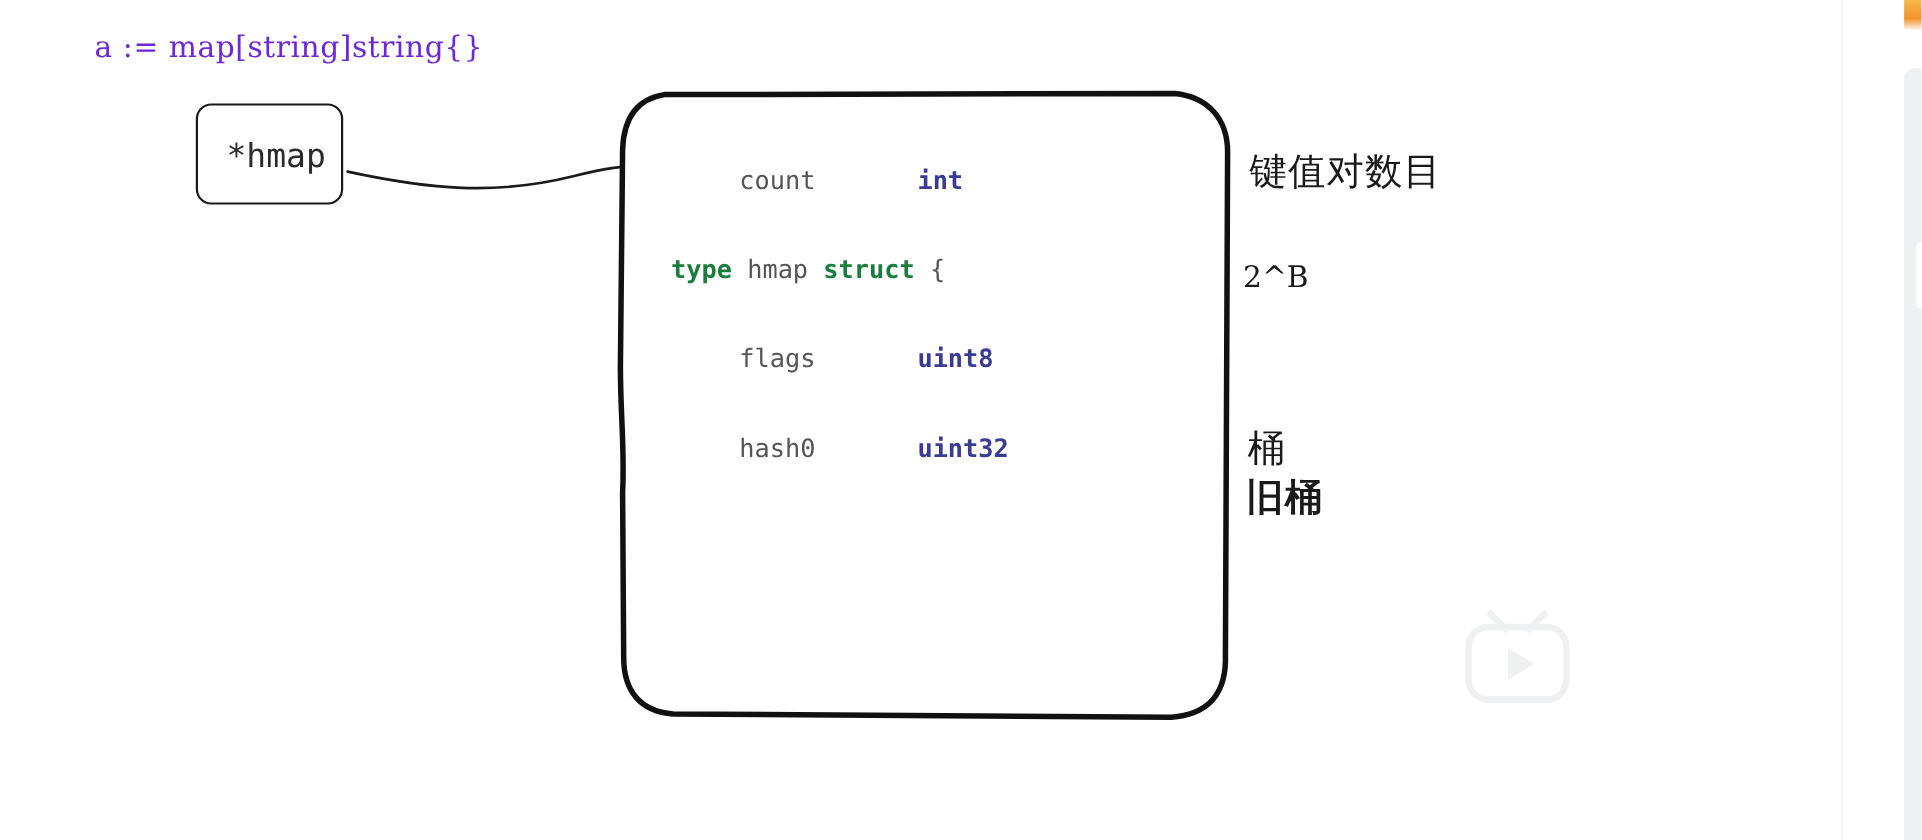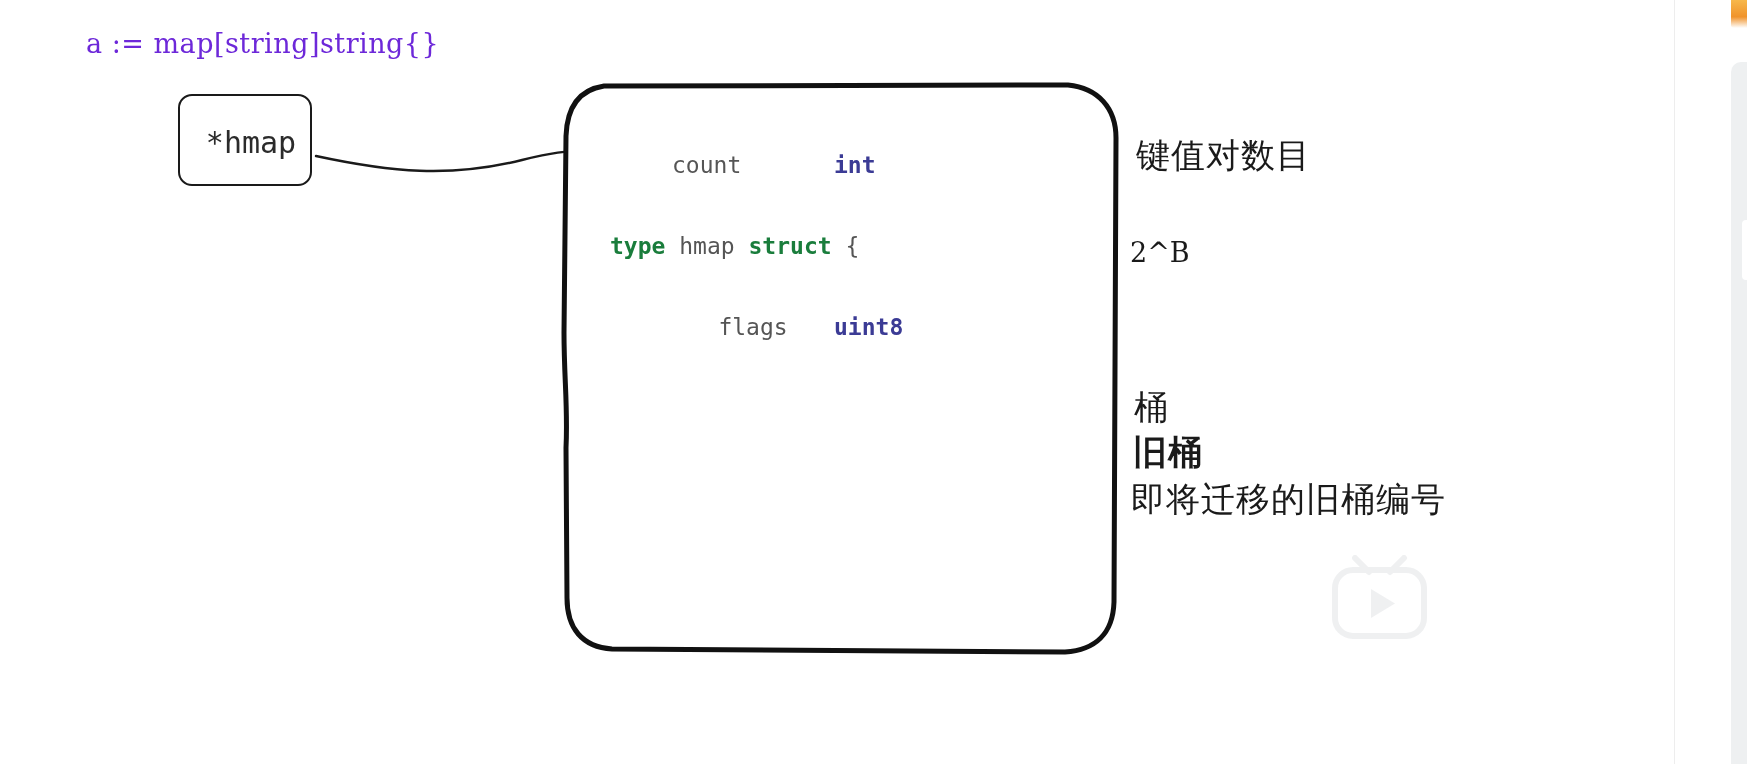--- a/index.html
+++ b/index.html
@@ -167,38 +167,38 @@
                C 535 572, 553 556, 554 524
                L 556 60
                C 556 30, 538 10, 508 7
                Z" fill="#ffffff" stroke="#111111" stroke-width="5" stroke-linejoin="round"></path>
     </svg>
   </div>
 
   <div id="code">
 <span class="ln"><span class="indent"></span><span class="id" style="display:inline-block;width:162px;">count</span><span class="typ">int</span></span>
 <span class="ln"><span class="kw">type</span> <span class="id">hmap</span> <span class="kw">struct</span> <span class="plain">{</span></span>
-<span class="ln"><span class="indent"></span><span class="id" style="display:inline-block;width:162px;text-align:center;">flags</span><span class="typ">uint8</span></span>
+<span class="ln"><span class="indent"></span><span class="id" style="display:inline-block;width:162px;">flags</span><span class="typ">uint8</span></span>
+<span class="ln"><span class="indent"></span><span class="id" style="display:inline-block;width:162px;">hash0</span><span class="typ">uint32</span></span>
 <span class="blank"></span>
 
 
 
 
 
   </div>
 
   <div class="anno anno-cn" style="left:1136px; top:133px;">键值对数目</div>
 
   <div class="anno anno-en" style="left:1130px; top:225px;margin-top:12px;">2^B</div>
 
   <div class="anno anno-cn" style="left:1134px; top:385px;">桶</div>
 
   <div class="anno anno-cn" style="left:1133px; top:430px;font-weight:bold;">旧桶</div>
 
-  <div class="anno anno-cn" style="left:1131px; top:477px;">即将迁移的旧桶编号</div>
 
   <svg id="watermark" viewBox="0 0 105 100" width="105" height="100">
     <path d="M 28 12 L 42 26" fill="none" stroke="#e2e4e6" stroke-width="6" stroke-linecap="round"></path>
     <path d="M 77 12 L 63 26" fill="none" stroke="#e2e4e6" stroke-width="6" stroke-linecap="round"></path>
     <rect x="8" y="24" width="89" height="66" rx="18" ry="18" fill="none" stroke="#e2e4e6" stroke-width="6"></rect>
     <path d="M 44 43 L 68 57.5 L 44 72 Z" fill="#e2e4e6"></path>
   </svg>
 
 </div>
 

